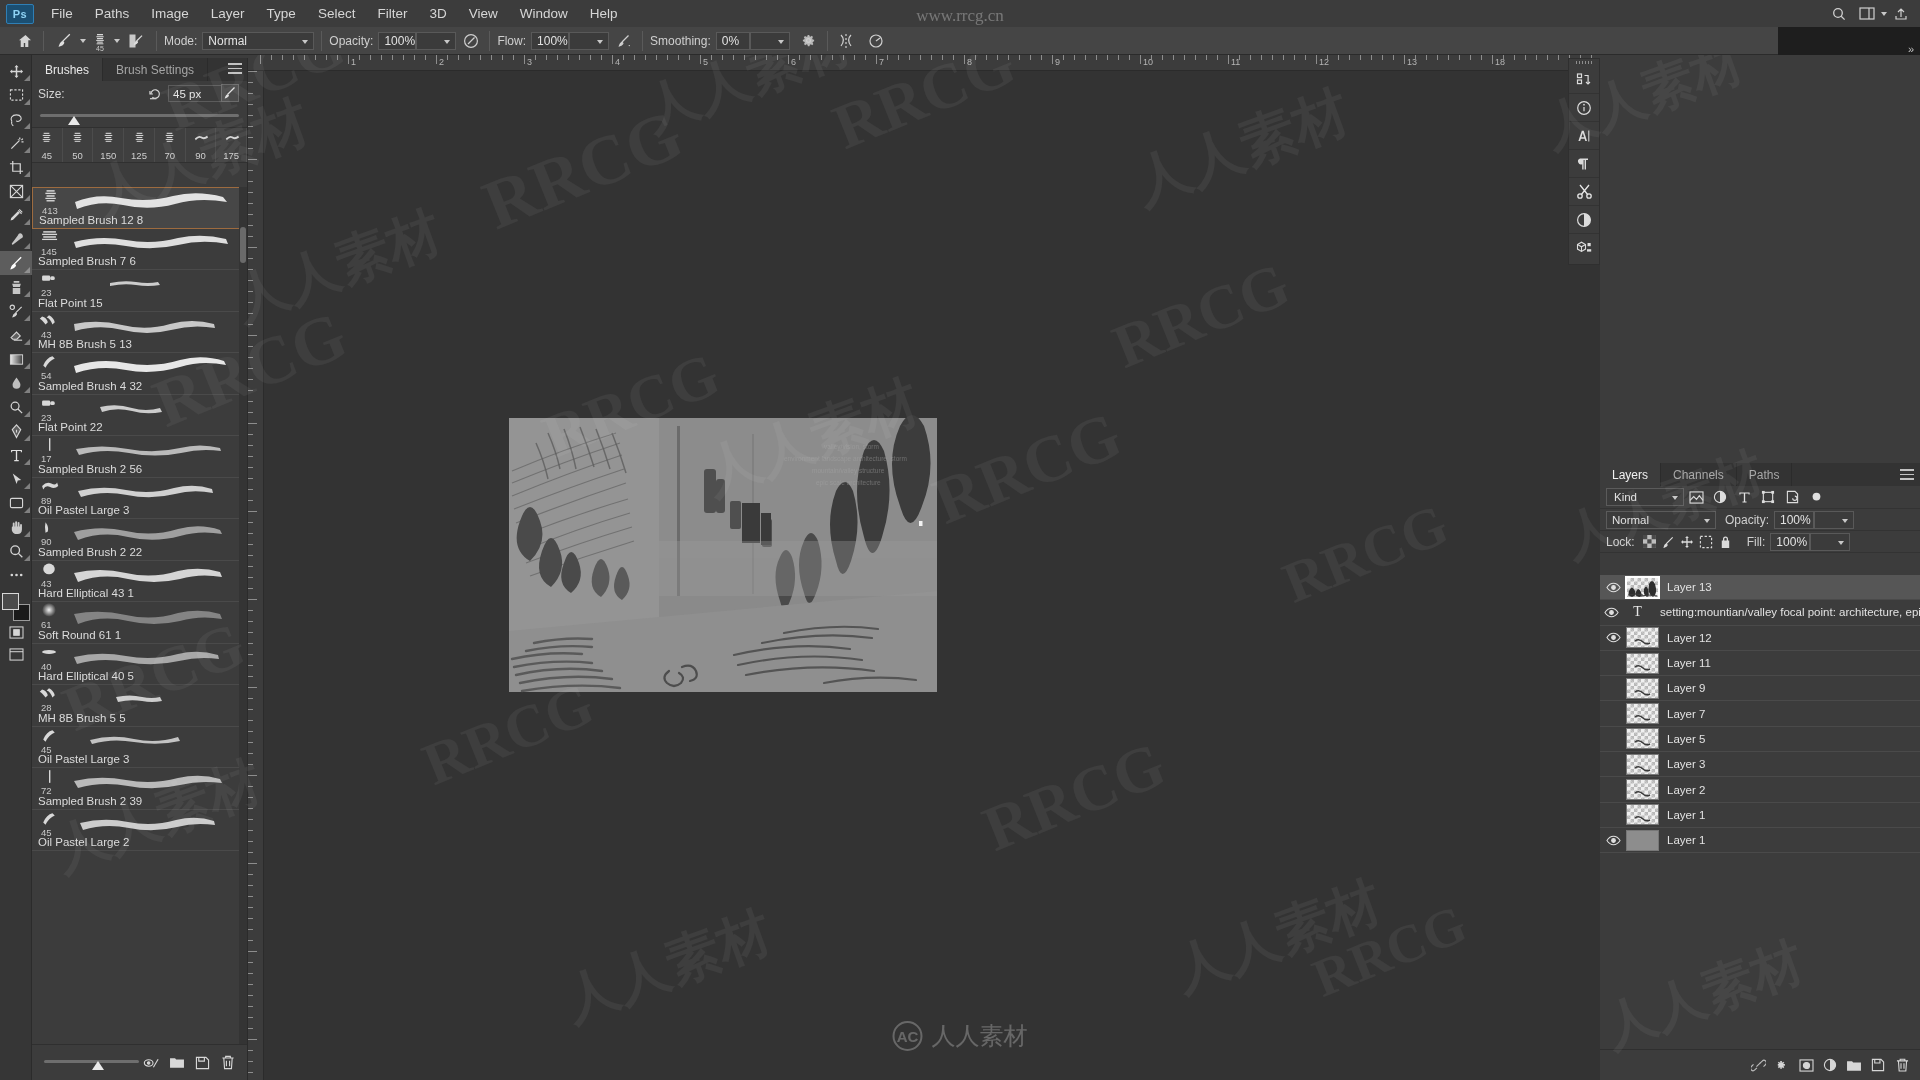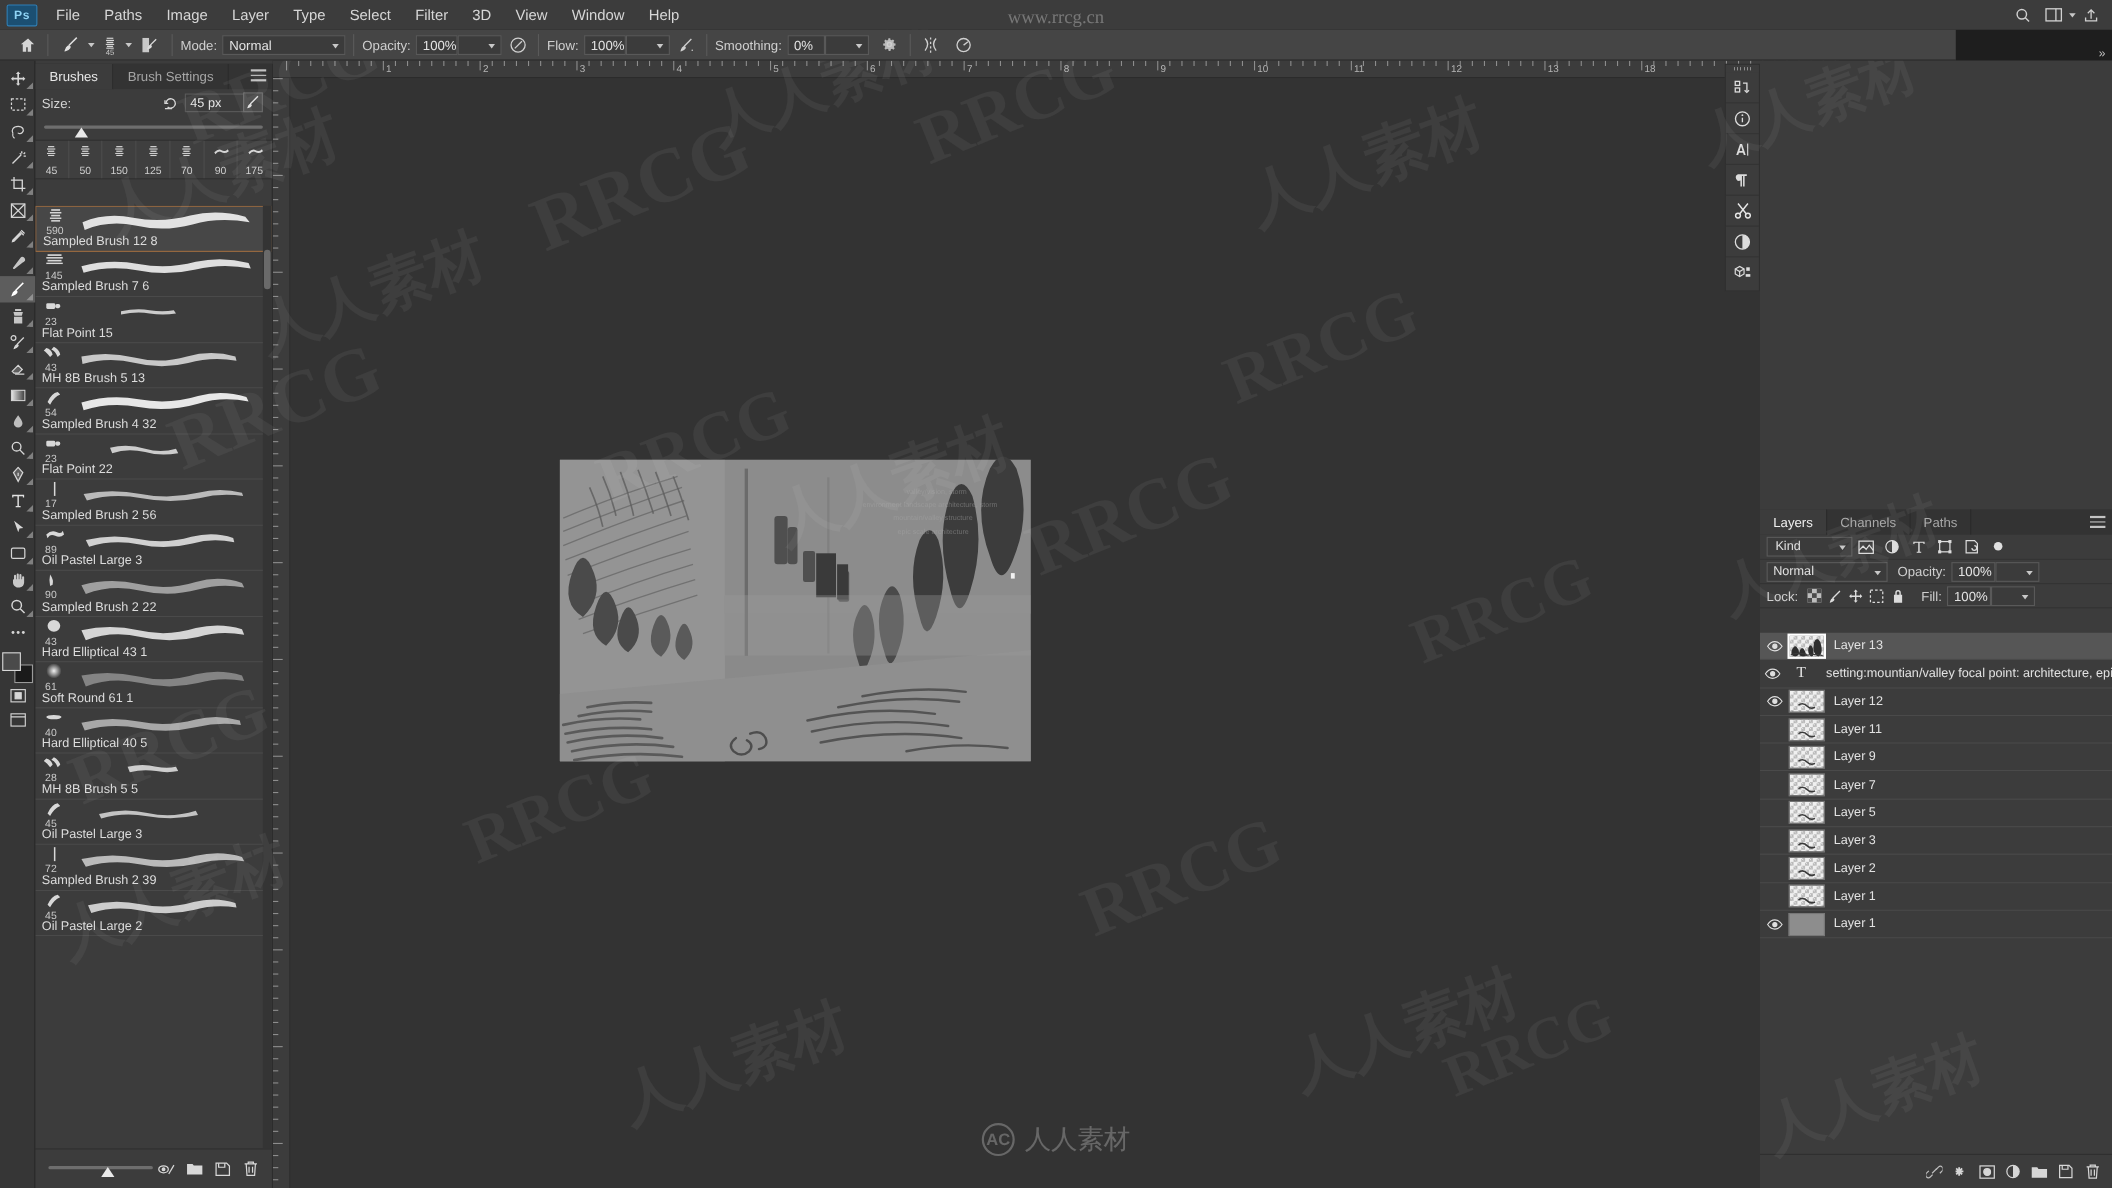--- a/index.html
+++ b/index.html
@@ -629,21 +629,21 @@
       </div>
     <div class="bp-list" id="brush-list">
         <div class="brow sel">
           <svg class="bthumb" viewBox="0 0 18 13" fill="#d8d8d8">
             <rect x="6" y="1" width="7" height="1.3"></rect>
             <rect x="5" y="3.2" width="9" height="1.2"></rect>
             <rect x="6" y="5.4" width="7" height="1.3"></rect>
             <rect x="5" y="7.6" width="9" height="1.1"></rect>
             <rect x="6" y="9.6" width="7" height="1.2"></rect>
           </svg>
-          <span class="bnum">590</span>
+          <span class="bnum">413</span>
           <svg class="bstroke" viewBox="0 0 160 22">
             <path d="M4 13 q22-9 46-4 q26 5 52-2 q24-6 50 1 l4 5 q-28-5-52 2 q-26 7-52 1 q-24-5-46 4z" fill="#f0f0f0" fill-opacity="0.92"></path>
           </svg>
           <span class="bname">Sampled Brush 12 8</span>
         </div>
         <div class="brow">
           <svg class="bthumb" viewBox="0 0 18 13" fill="#d8d8d8">
             <rect x="4" y="1" width="11" height="1.3"></rect>
             <rect x="3" y="3.2" width="13" height="1.2"></rect>
             <rect x="4" y="5.4" width="11" height="1.3"></rect>

